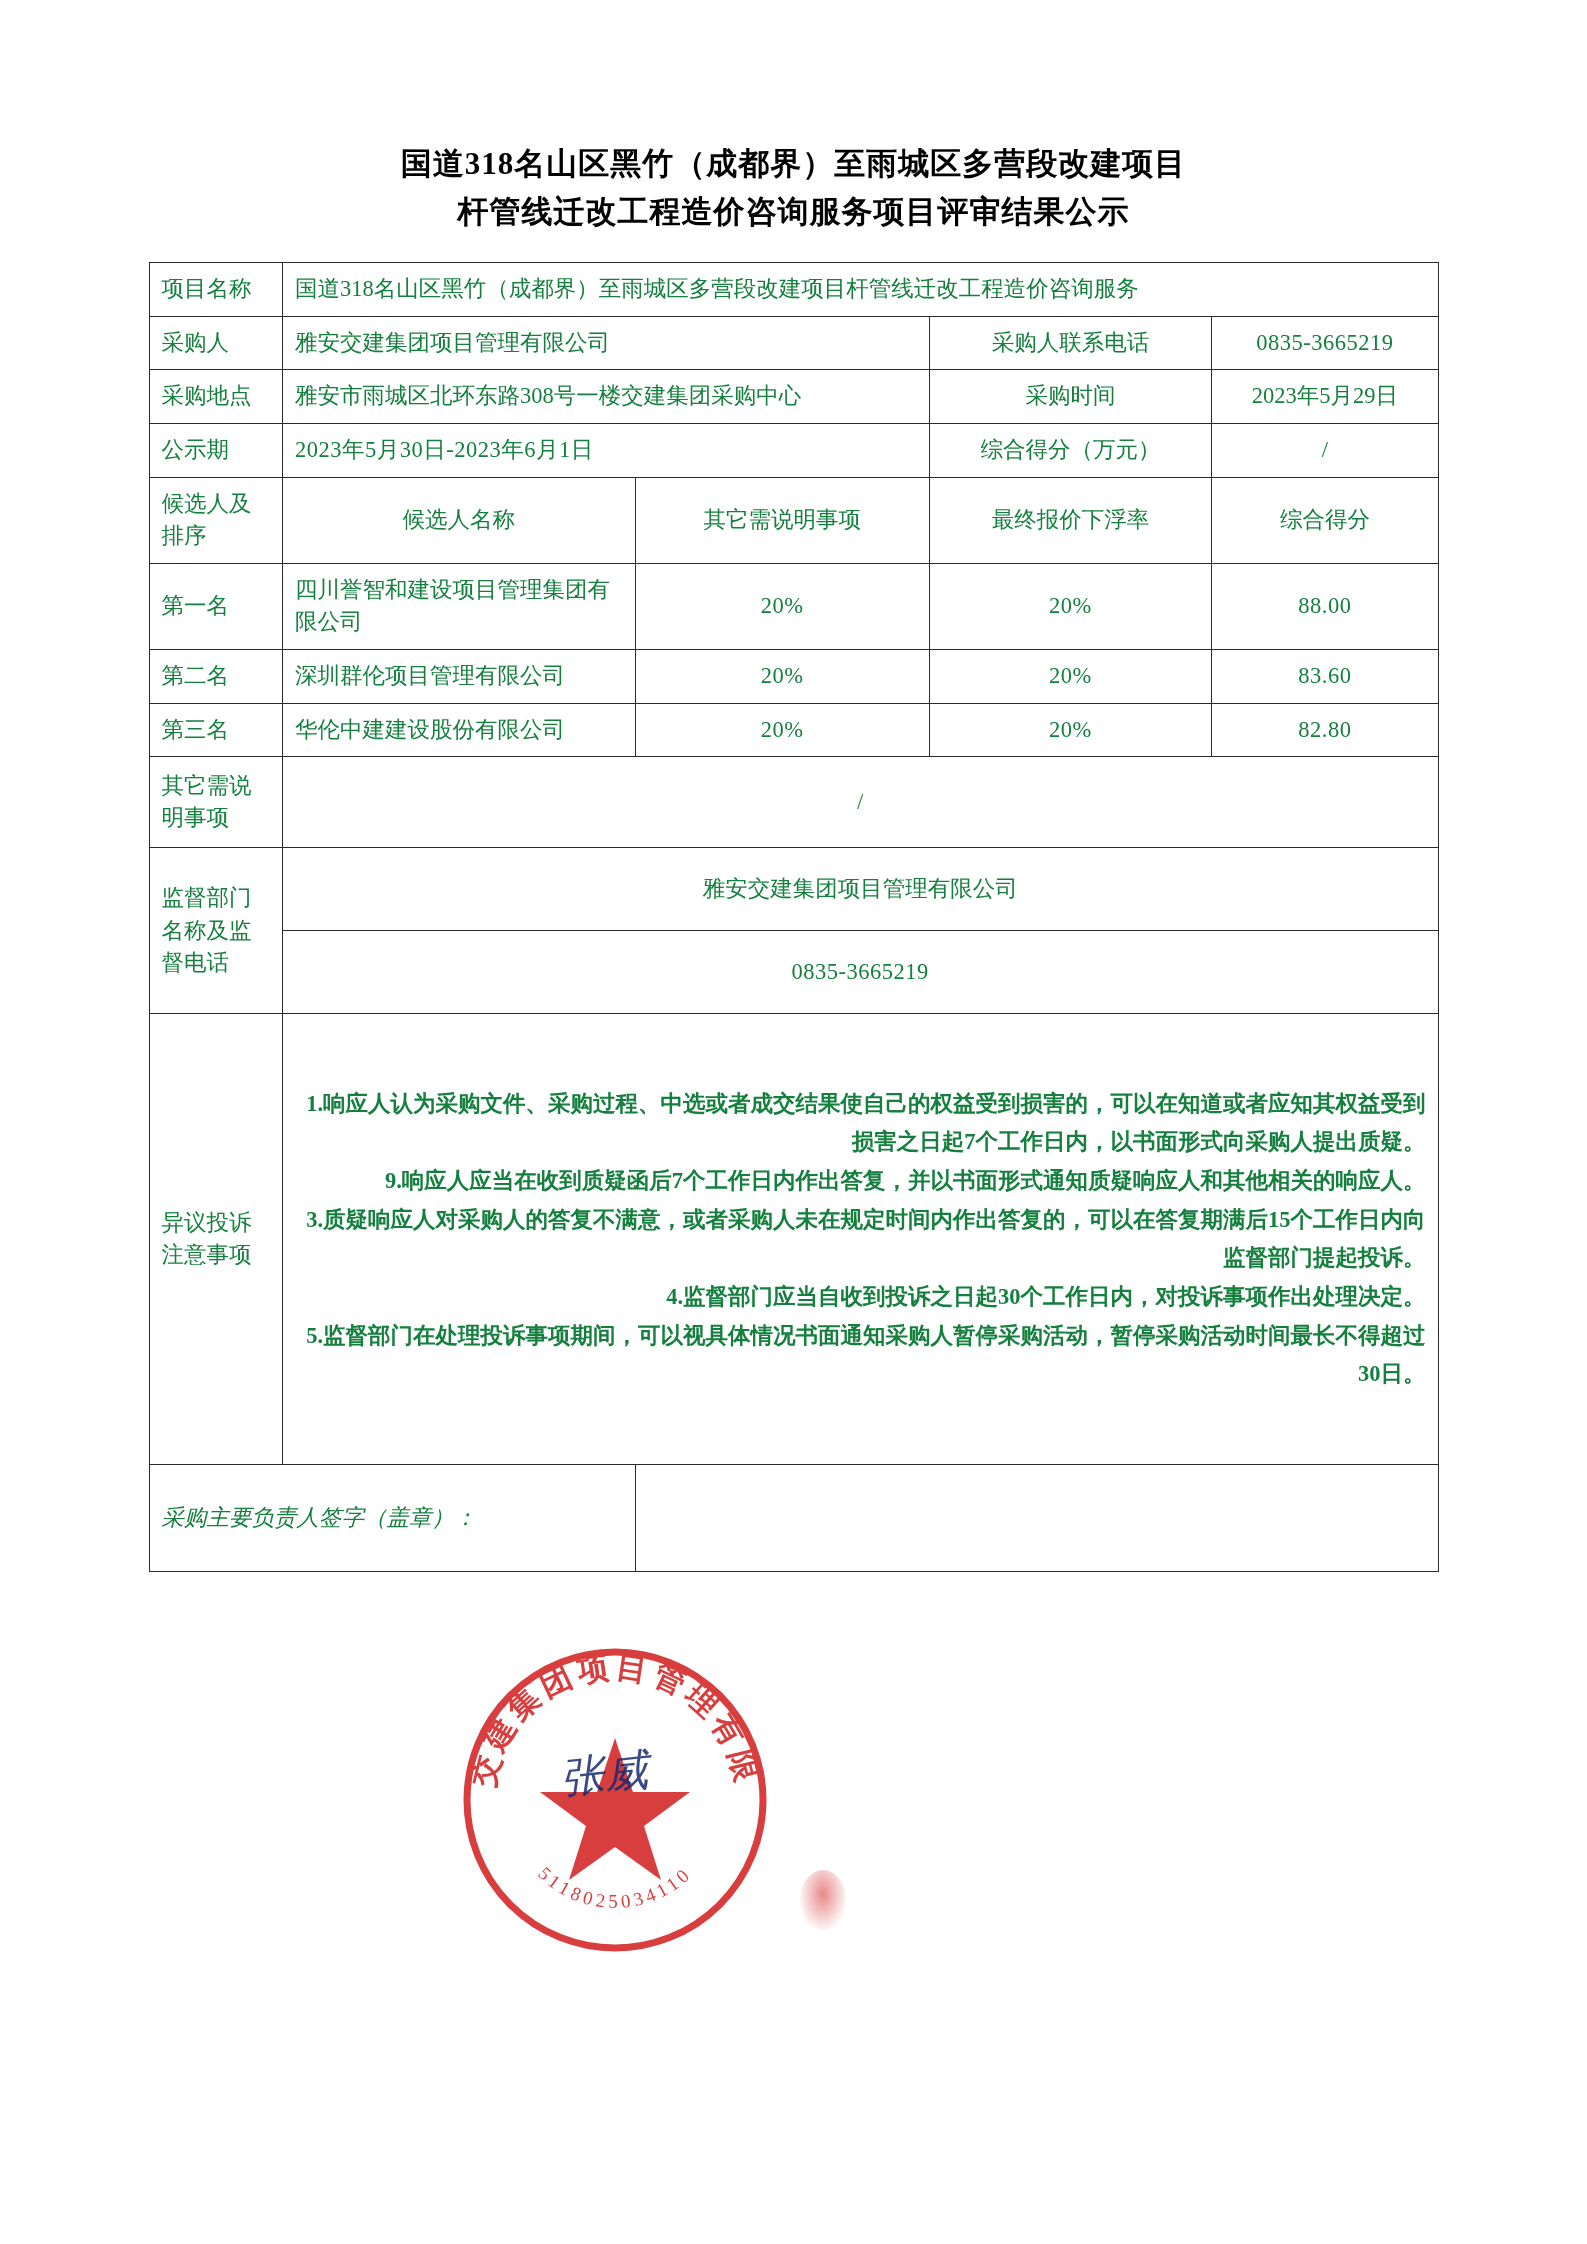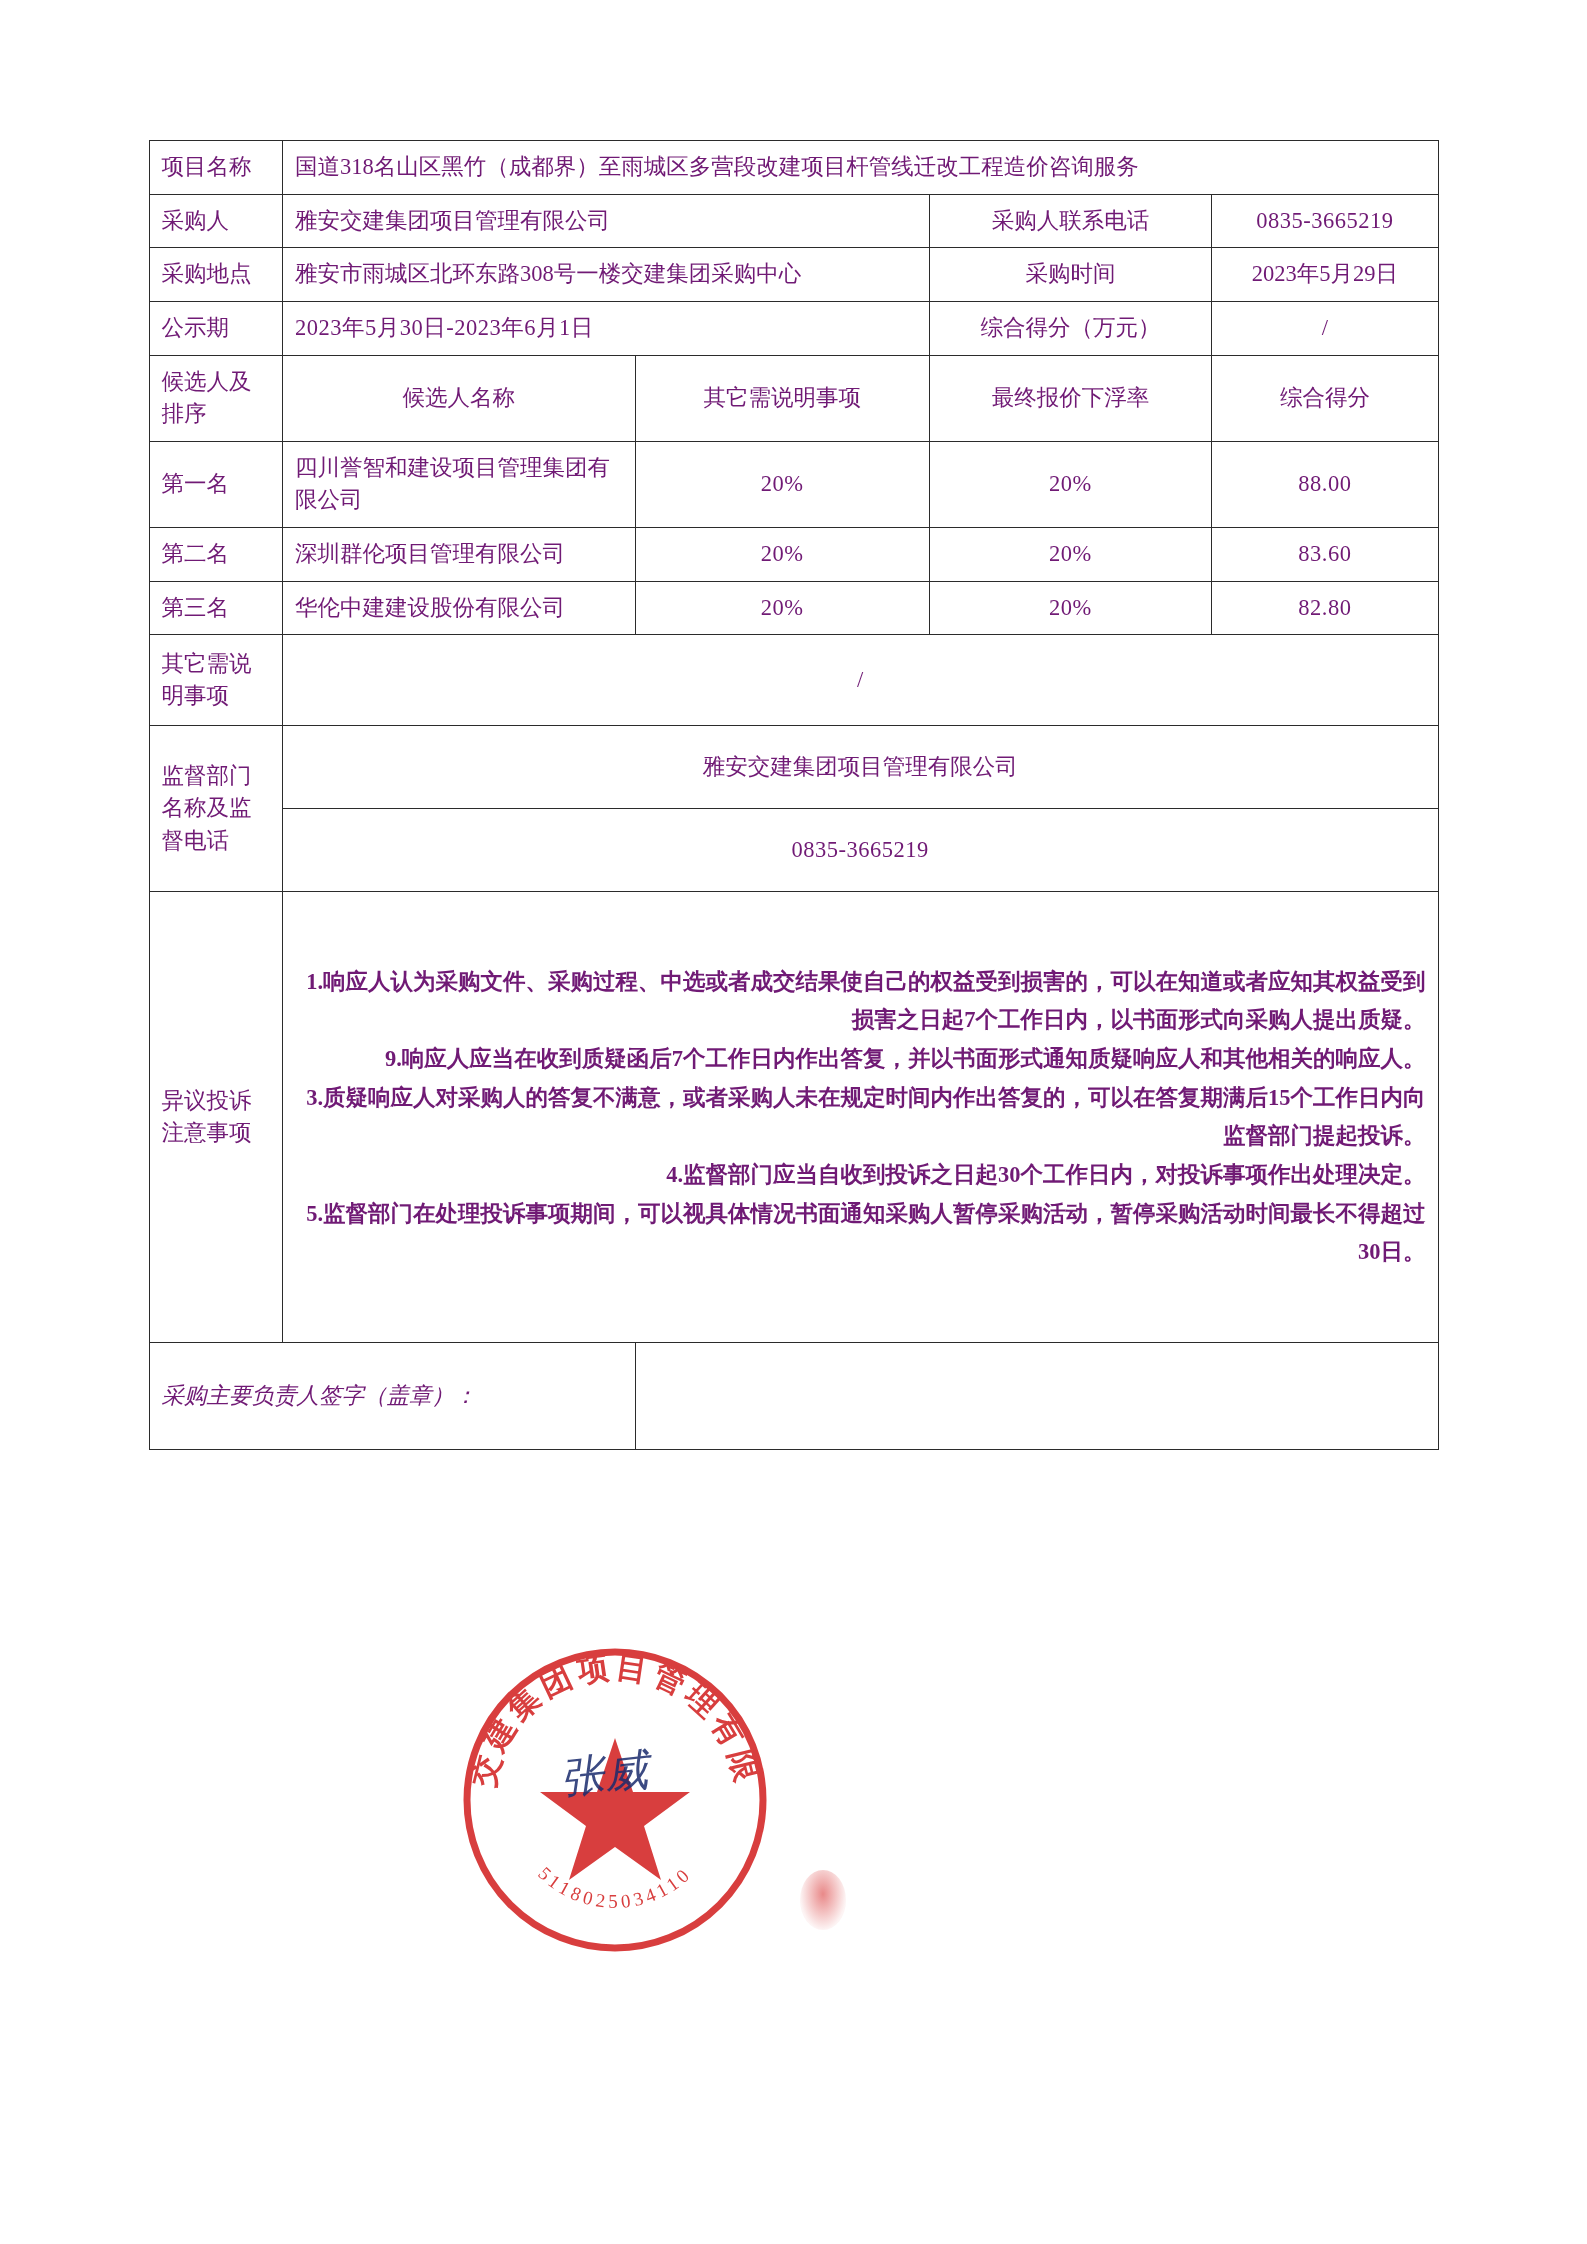--- a/index.html
+++ b/index.html
@@ -30,21 +30,21 @@
     letter-spacing: 1px;
     margin: 0 0 26px 0;
     color: #000;
   }
   table.main {
     width: 1290px;
     margin: 0 auto;
     border-collapse: collapse;
     table-layout: fixed;
     font-size: 22.5px;
-    color: #701a75;
+    color: #15803d;
   }
   table.main td {
     border: 1.4px solid #2b2b2b;
     padding: 10px 12px;
     vertical-align: middle;
     line-height: 1.45;
   }
   .c-center { text-align: center; }
   .c-left { text-align: left; }
   .label-cell {
@@ -111,20 +111,24 @@
     background: radial-gradient(ellipse at 50% 40%, rgba(214,40,40,0.55), rgba(214,40,40,0.05) 70%);
     border-radius: 50%;
     pointer-events: none;
   }
 </style>
 </head>
 <body>
 
 <div class="page">
 
+  <div class="doc-title">
+    <div>国道318名山区黑竹（成都界）至雨城区多营段改建项目</div>
+    <div>杆管线迁改工程造价咨询服务项目评审结果公示</div>
+  </div>
 
   <table class="main">
     <colgroup>
       <col style="width:118px">
       <col style="width:312px">
       <col style="width:260px">
       <col style="width:250px">
       <col style="width:200px">
     </colgroup>
     <tbody>

